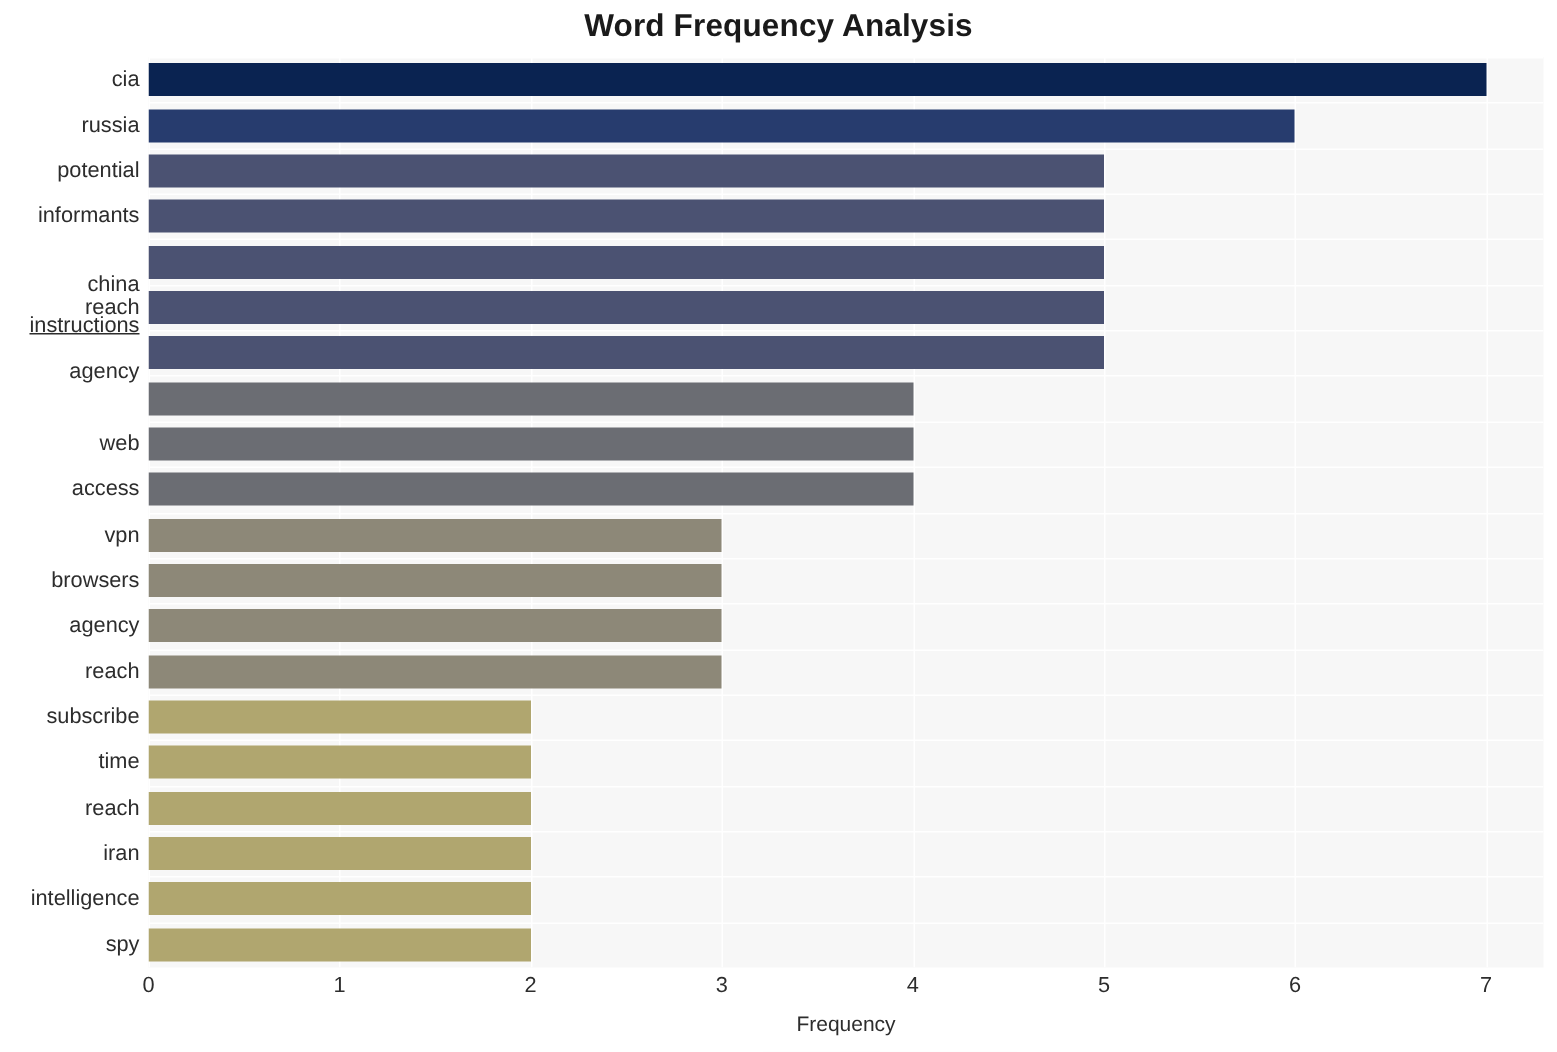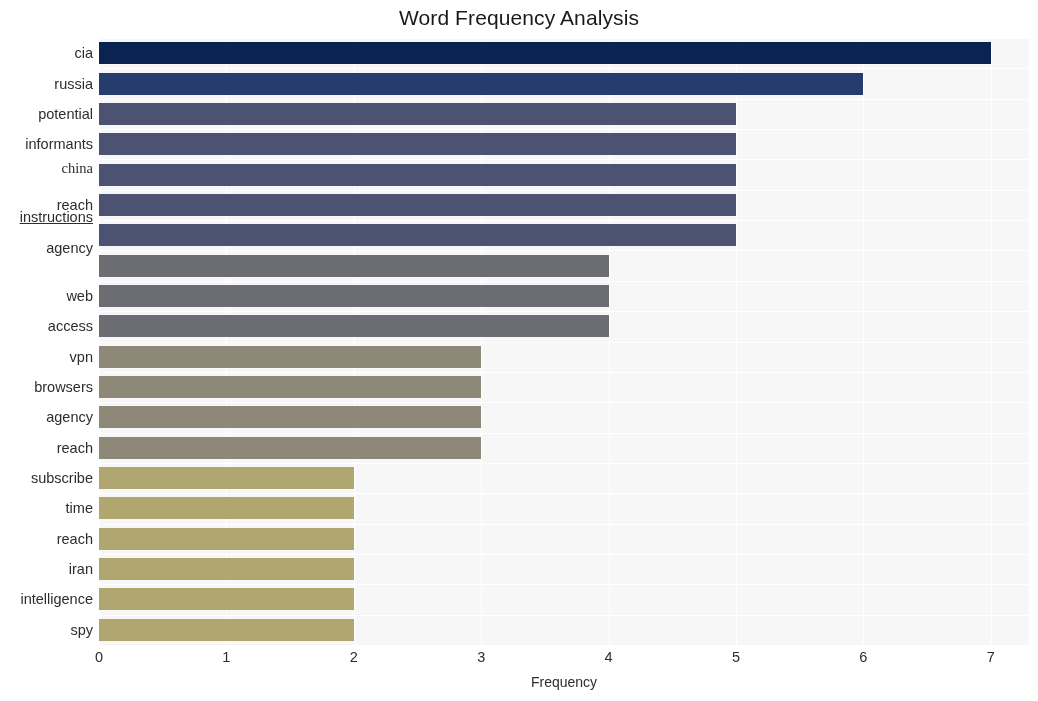--- a/index.html
+++ b/index.html
@@ -22,21 +22,21 @@
   }
 
   
   #chart-title {
     position: absolute;
     top: 6px;
     left: 0;
     width: 1038px;
     text-align: center;
     font-size: 21px;
-    font-weight: normal;
+    font-weight: bold;
     color: #1a1a1a;
     letter-spacing: 0.1px;
   }
 
   
   #plot-area {
     position: absolute;
     left: 99px;
     top: 38px;
     width: 930px;
@@ -123,21 +123,21 @@
 
 <div id="figure">
 
   <div id="chart-title">Word Frequency Analysis</div>
 
   <div id="y-axis">
       <div class="ytick-label" style="top: 7.175px;">cia</div>
       <div class="ytick-label" style="top: 37.525px;">russia</div>
       <div class="ytick-label" style="top: 67.875px;">potential</div>
       <div class="ytick-label" style="top: 98.225px;">informants</div>
-      <div class="ytick-label" style="top: 122px; font-family: Liberation Serif, serif;">china</div>
+      <div class="ytick-label" style="top: 144px;">china</div>
       <div class="ytick-label" style="top: 158.925px;">reach</div>
       <div class="ytick-label" style="top: 171px; text-decoration: underline;">instructions</div>
       <div class="ytick-label" style="top: 202px;">agency</div>
       <div class="ytick-label" style="top: 249.975px;">web</div>
       <div class="ytick-label" style="top: 280.325px;">access</div>
       <div class="ytick-label" style="top: 310.675px;">vpn</div>
       <div class="ytick-label" style="top: 341.025px;">browsers</div>
       <div class="ytick-label" style="top: 371.375px;">agency</div>
       <div class="ytick-label" style="top: 401.725px;">reach</div>
       <div class="ytick-label" style="top: 432.075px;">subscribe</div>

